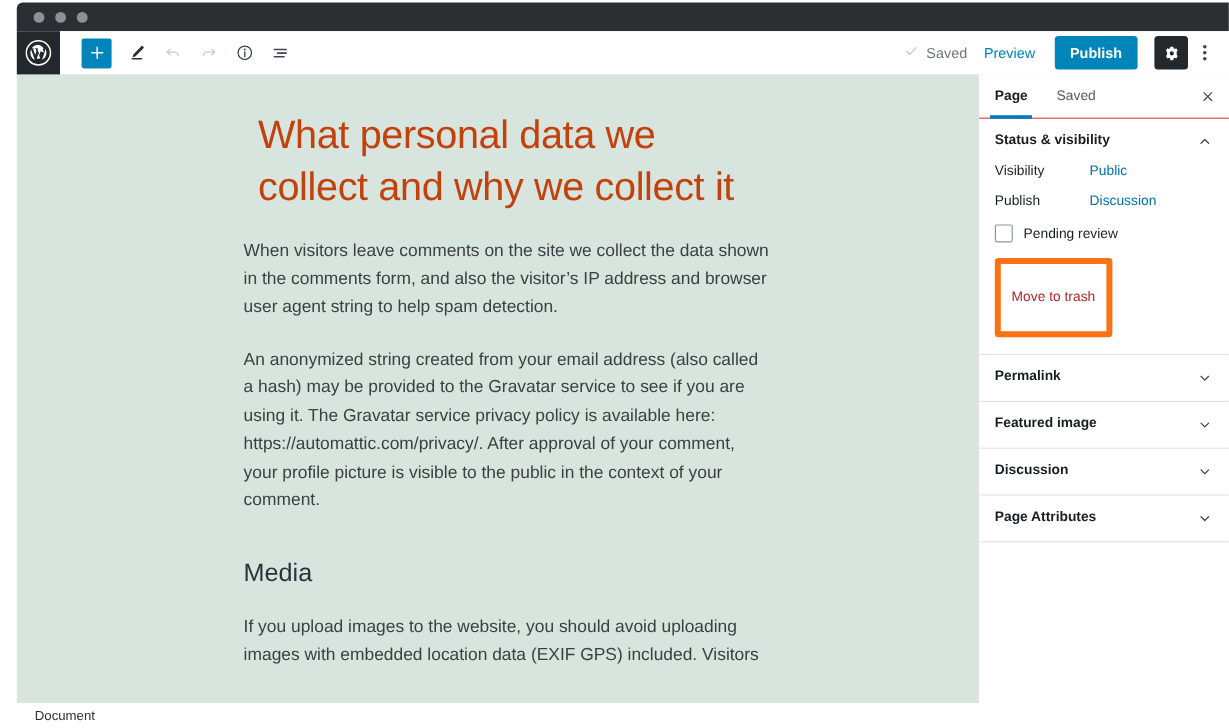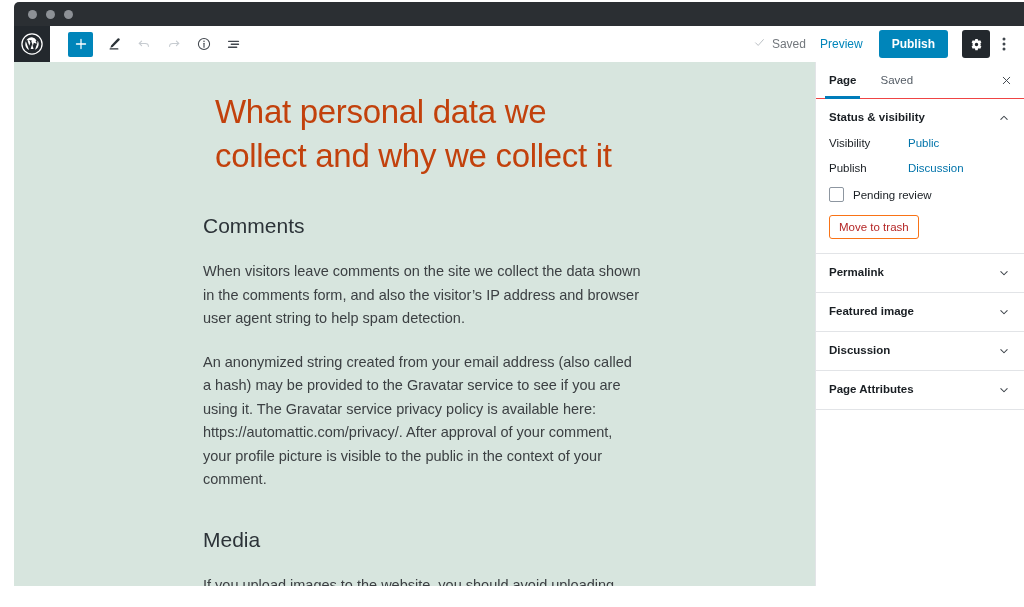--- a/index.html
+++ b/index.html
@@ -113,22 +113,22 @@
   .row{display:flex;align-items:center;margin-bottom:13px;}
   .row-label{font-size:11.5px;color:#191e23;width:79px;}
   .row-value{font-size:11.5px;color:#0073aa;cursor:pointer;}
   .cbrow{display:flex;align-items:center;gap:9px;margin-bottom:13px;margin-top:1px;}
   .cbox{
     width:15px;height:15px;border:1px solid #8d96a0;border-radius:2px;background:#fff;
     box-sizing:border-box;cursor:pointer;
   }
   .cblabel{font-size:11.5px;color:#191e23;}
   .trash{
-    border:1px solid #f97316;color:#b52727;background:transparent;border-radius:3px;
-    font-size:11.5px;padding:5px 9px;cursor:pointer;font-family:"Liberation Sans",sans-serif;
+    border:5px solid #f97316;color:#b52727;background:transparent;border-radius:3px;
+    font-size:11.5px;padding:22px 9px;cursor:pointer;font-family:"Liberation Sans",sans-serif;
   }
 
   
   .footer{
     position:absolute;left:14px;top:586px;width:1010px;height:21px;background:#ffffff;
     display:flex;align-items:center;
   }
   .breadcrumb{font-size:11px;color:#2c3338;padding-left:15px;}
 </style>
 </head>
@@ -212,21 +212,20 @@
         <circle cx="2" cy="3" r="1.5" fill="currentColor"></circle>
         <circle cx="2" cy="8" r="1.5" fill="currentColor"></circle>
         <circle cx="2" cy="13" r="1.5" fill="currentColor"></circle>
       </svg>
     </button>
   </div>
 
   <div class="canvas">
     <div class="content">
       <h1 class="post-title">What personal data we collect and why we collect it</h1>
-      <h2 class="h2">Comments</h2>
       <p class="para">When visitors leave comments on the site we collect the data shown in the comments form, and also the visitor’s IP address and browser user agent string to help spam detection.</p>
       <p class="para">An anonymized string created from your email address (also called a hash) may be provided to the Gravatar service to see if you are using it. The Gravatar service privacy policy is available here: https://automattic.com/privacy/. After approval of your comment, your profile picture is visible to the public in the context of your comment.</p>
       <h2 class="h2">Media</h2>
       <p class="para">If you upload images to the website, you should avoid uploading images with embedded location data (EXIF GPS) included. Visitors</p>
     </div>
   </div>
 
   <div class="sidebar">
     <div class="sb-tabs">
       <button class="sb-tab active">Page</button>
@@ -302,14 +301,17 @@
         <span class="panel-title">Page Attributes</span>
         <span class="chev">
           <svg width="14" height="14" viewBox="0 0 20 20" aria-hidden="true">
             <path d="M5.5 8l4.5 4.5L14.5 8" fill="none" stroke="currentColor" stroke-width="1.5" stroke-linecap="round" stroke-linejoin="round"></path>
           </svg>
         </span>
       </div>
     </div>
   </div>
 
+  <div class="footer">
+    <span class="breadcrumb">Document</span>
+  </div>
 
 </div>
 
 </body></html>

